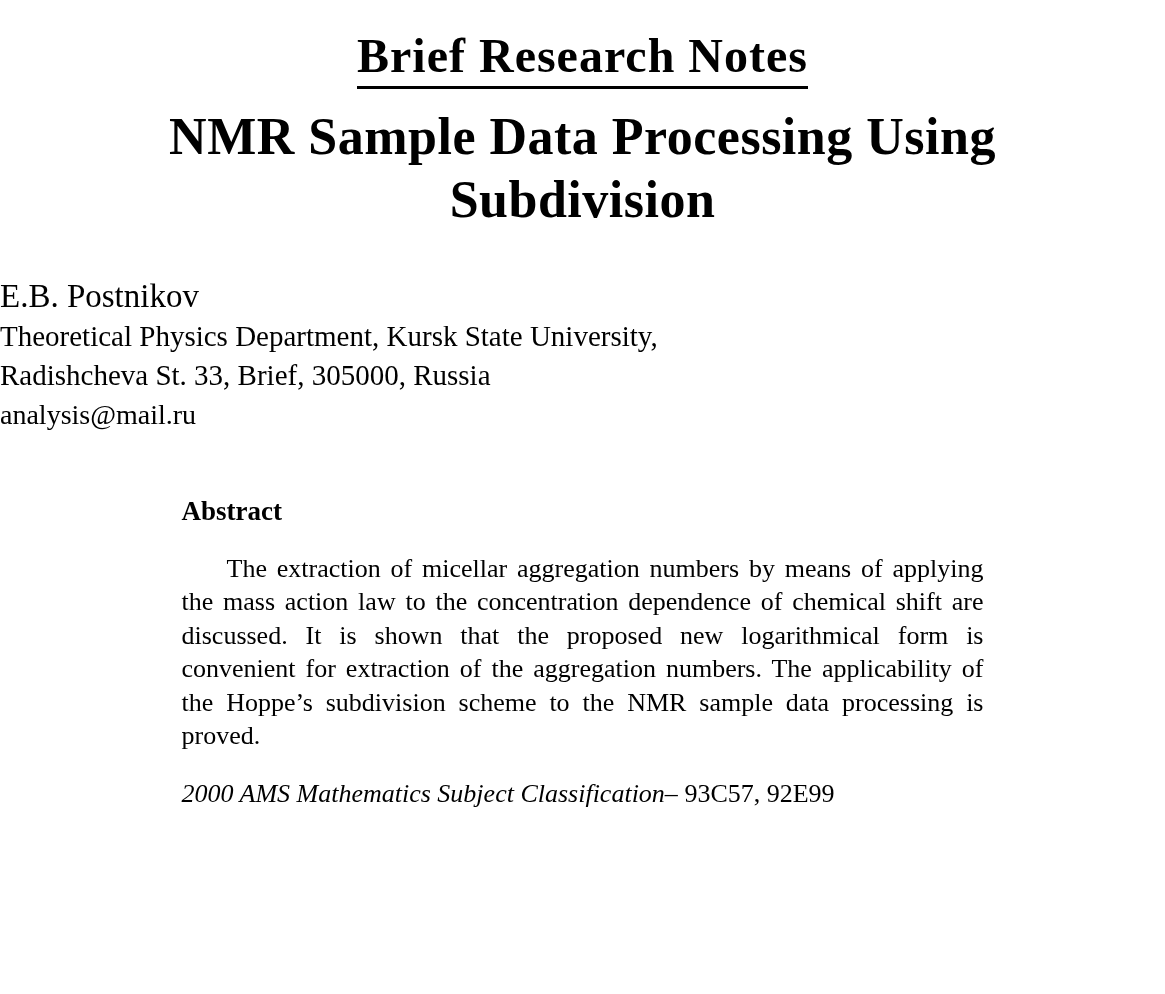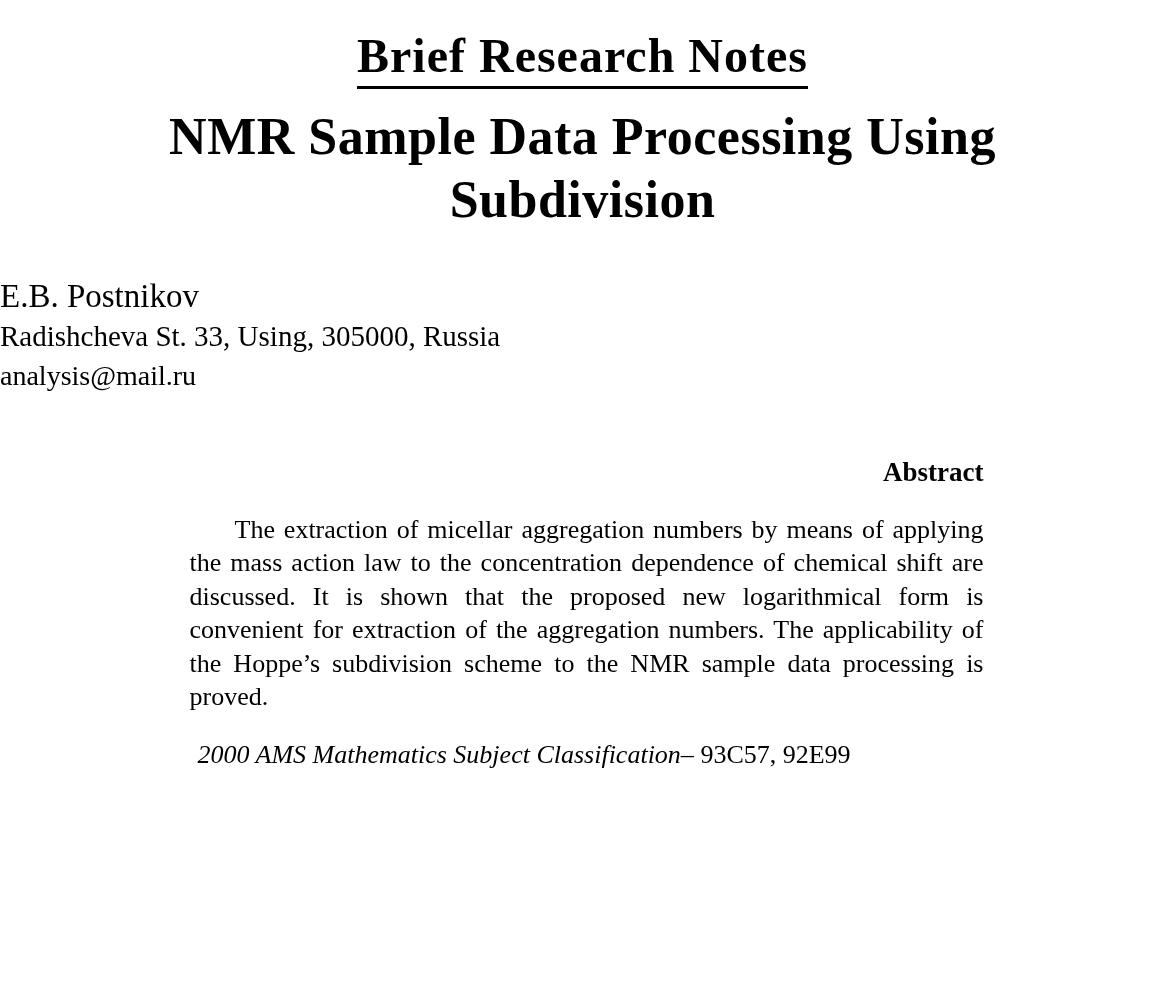--- a/index.html
+++ b/index.html
@@ -61,38 +61,38 @@
     line-height: 39px;
   }
   .content {
     width: 802px;
     margin: 0 auto;
   }
   .abstract-heading {
     margin: 60px 0 0 0;
     font-size: 27px;
     font-weight: bold;
-    text-align: right;
+    text-align: left;
     line-height: 34px;
   }
   .abstract-text {
-    margin: 24px 0 0 8px;
+    margin: 24px 0 0 0;
     font-size: 26px;
     line-height: 33.5px;
     text-align: justify;
     text-indent: 45px;
   }
   .keywords {
     margin: 63px 0 0 0;
     font-size: 26px;
     line-height: 33.5px;
     text-align: justify;
   }
   .classification {
-    margin: 24px 0 0 16px;
+    margin: 24px 0 0 0;
     font-size: 26px;
     line-height: 33.5px;
   }
   .italic {
     font-style: italic;
   }
 </style>
 </head>
 <body>
 
@@ -100,21 +100,22 @@
 
   <header class="header">
     <div class="series-title-wrap">
       <h2 class="series-title">Brief Research Notes</h2>
     </div>
 
     <h1 class="paper-title">NMR Sample Data Processing Using Subdivision</h1>
 
     <div class="author-block">
       <div class="author">E.B. Postnikov</div>
-      <div class="affiliation">Radishcheva St. 33, Using, 305000, Russia</div>
+      <div class="affiliation">Theoretical Physics Department, Kursk State University,</div>
+      <div class="affiliation">Radishcheva St. 33, Brief, 305000, Russia</div>
       <div class="email">analysis@mail.ru</div>
     </div>
   </header>
 
   <main class="content">
 
     <section class="abstract">
       <h3 class="abstract-heading">Abstract</h3>
       <p class="abstract-text">The extraction of micellar aggregation numbers by means of applying the mass action law to the concentration dependence of chemical shift are discussed. It is shown that the proposed new logarithmical form is convenient for extraction of the aggregation numbers. The applicability of the Hoppe’s subdivision scheme to the NMR sample data processing is proved.</p>
     </section>

